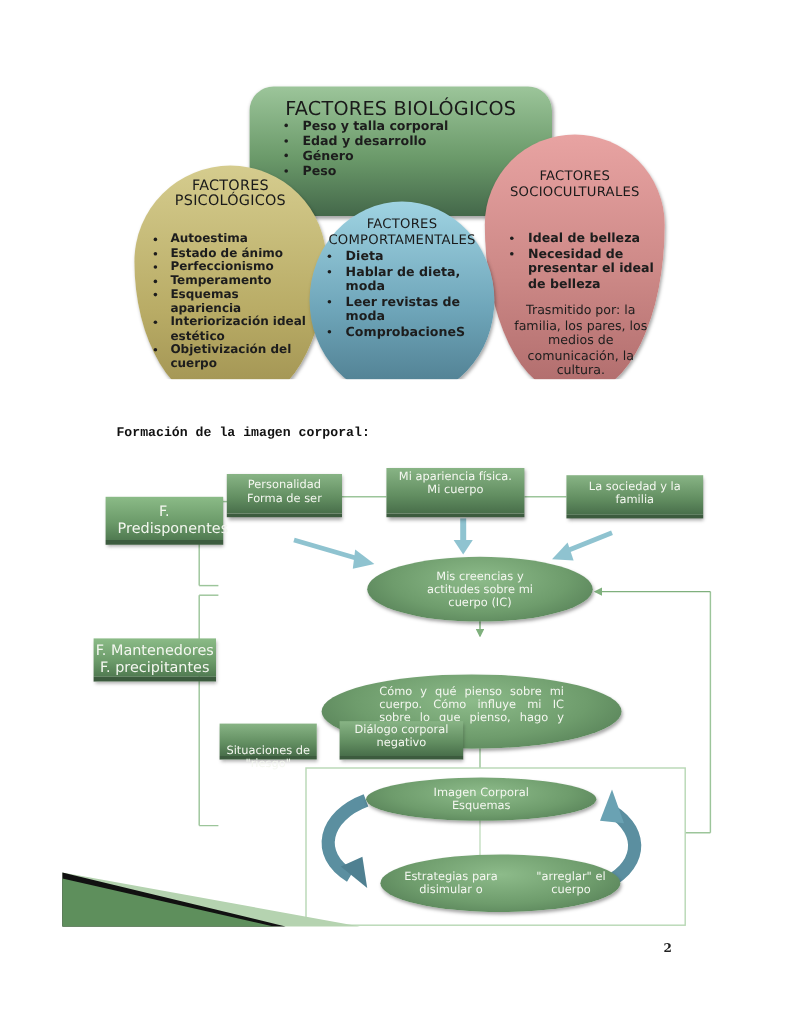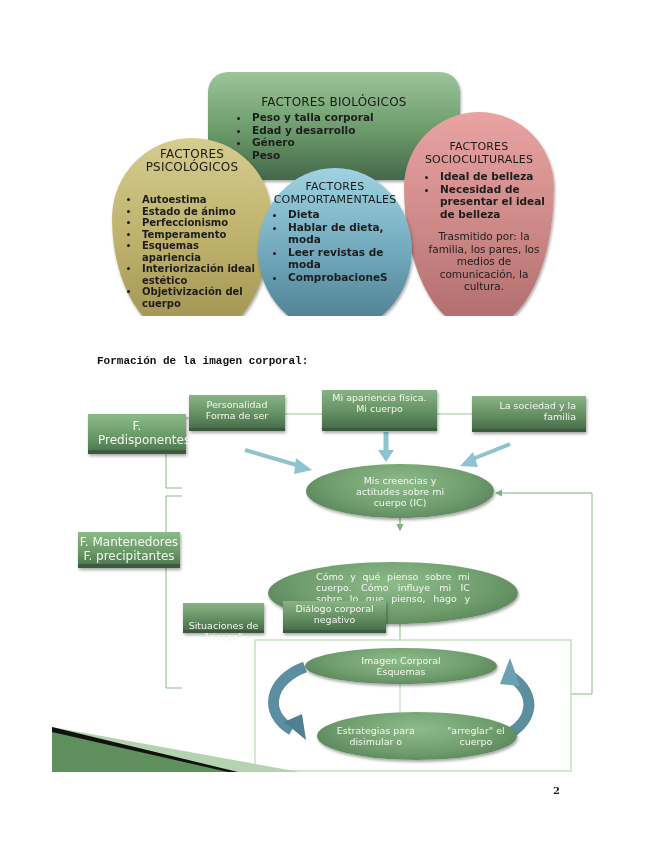--- a/index.html
+++ b/index.html
@@ -58,21 +58,21 @@
     }
     svg.overlay { position: absolute; left: 0; top: 0; }
     .page-num { left: 553px; top: 785px; font-family: "DejaVu Serif", serif; font-weight: bold; font-size: 10px; color: #222; }
   </style>
 </head>
 <body>
 
 <div class="abs" style="left:0;top:0;width:655px;height:345px;">
 
   <div class="abs bio">
-    <div class="ttl" style="margin-top:24px;font-size:12px;">FACTORES BIOLÓGICOS</div>
+    <div class="ttl" style="margin-top:12px;font-size:16px;">FACTORES BIOLÓGICOS</div>
     <ul class="bl" style="margin-left:24px;margin-top:2px;">
       <li>Peso y talla corporal</li>
       <li>Edad y desarrollo</li>
       <li>Género</li>
       <li>Peso</li>
     </ul>
   </div>
 
   <div class="abs circle psico">
     <div class="ttl" style="margin-top:10px;">
@@ -88,21 +88,21 @@
       <li>Interiorización ideal estético</li>
       <li>Objetivización del cuerpo</li>
     </ul>
   </div>
 
   <div class="abs circle socio">
     <div class="ttl" style="margin-top:28px;font-size:11px;">
       <div>FACTORES</div>
       <div>SOCIOCULTURALES</div>
     </div>
-    <ul class="bl" style="margin-top:4px;margin-left:16px;width:110px;">
+    <ul class="bl" style="margin-top:27px;margin-left:16px;width:110px;">
       <li>Ideal de belleza</li>
       <li>Necesidad de presentar el ideal de belleza</li>
     </ul>
     <div class="note" style="margin:10px 12px 0 22px;">Trasmitido por: la familia, los pares, los medios de comunicación, la cultura.</div>
   </div>
 
   <div class="abs circle comp">
     <div class="ttl" style="margin-top:12px;font-size:11px;">
       <div>FACTORES</div>
       <div>COMPORTAMENTALES</div>
@@ -187,21 +187,21 @@
 </div>
 
 <div class="abs gbox" style="left:189px;top:395px;width:96px;height:36px;padding-top:4px;">
   <div>Personalidad</div>
   <div>Forma de ser</div>
 </div>
 <div class="abs gbox" style="left:322px;top:390px;width:115px;height:41px;padding-top:2px;">
   <div>Mi apariencia física.</div>
   <div>Mi cuerpo</div>
 </div>
-<div class="abs gbox" style="left:472px;top:396px;width:114px;height:36px;padding:4px 10px 0 10px;text-align:right;">
+<div class="abs gbox" style="left:472px;top:396px;width:114px;height:36px;padding:4px 10px 0 10px;text-align:center;">
   <div>La sociedad y la familia</div>
 </div>
 
 <div class="abs ell" style="left:306px;top:464px;width:188px;height:54px;padding:0 40px;">
   <div>Mis creencias y actitudes sobre mi cuerpo (IC)</div>
 </div>
 <div class="abs ell" style="left:268px;top:562px;width:250px;height:62px;padding:0 48px;text-align:justify;justify-content:center;">
   <div>Cómo y qué pienso sobre mi cuerpo. Cómo influye mi IC sobre lo que pienso, hago y siento</div>
 </div>
 

